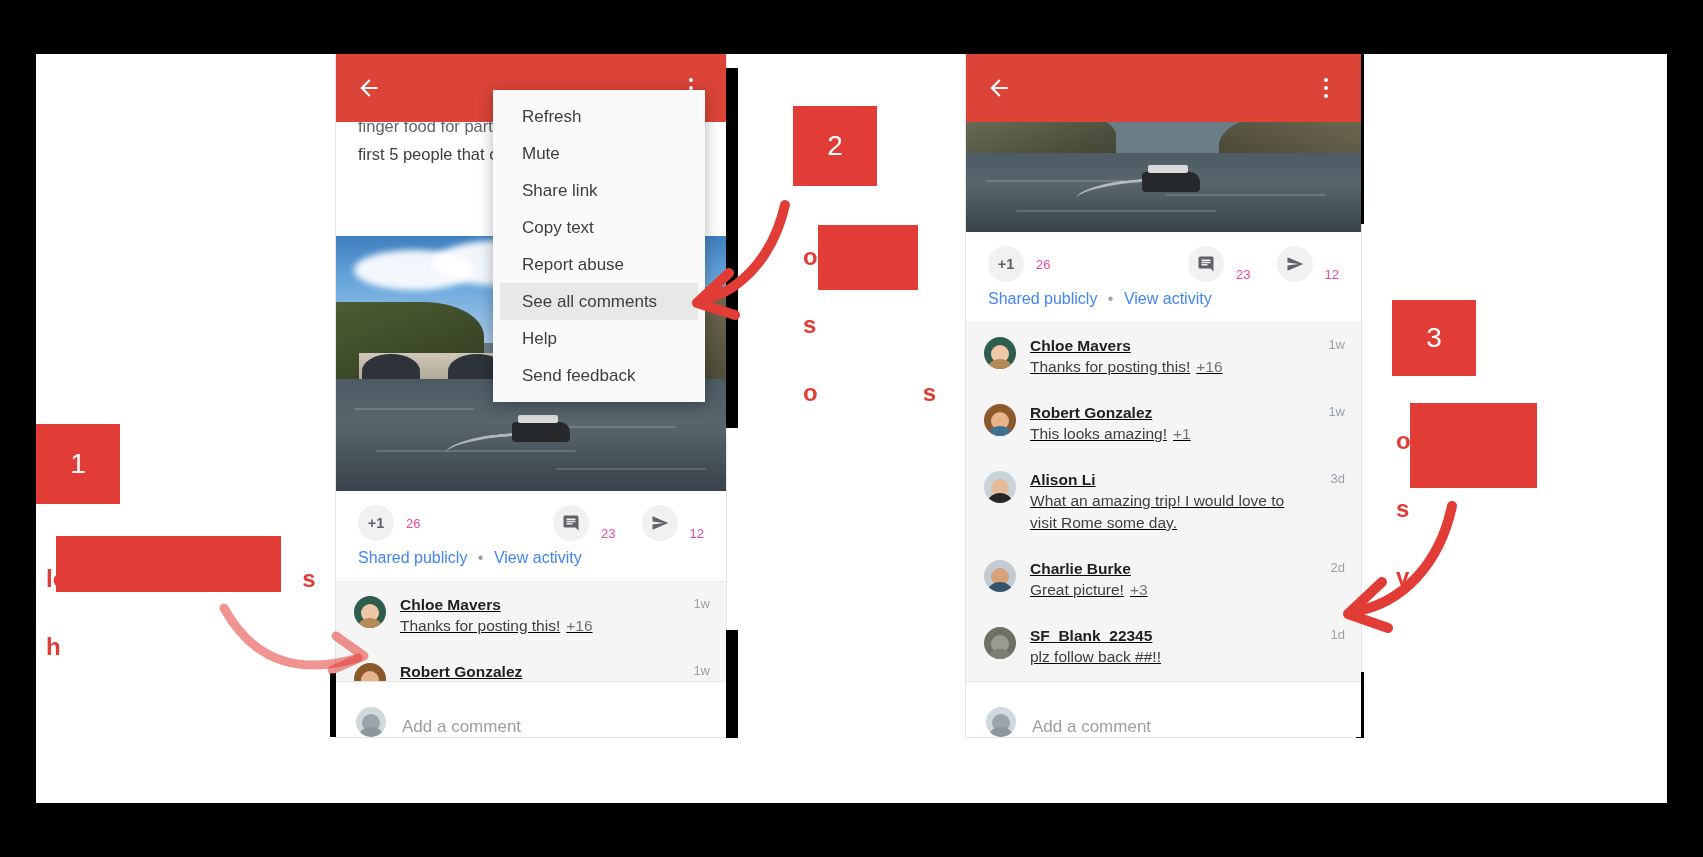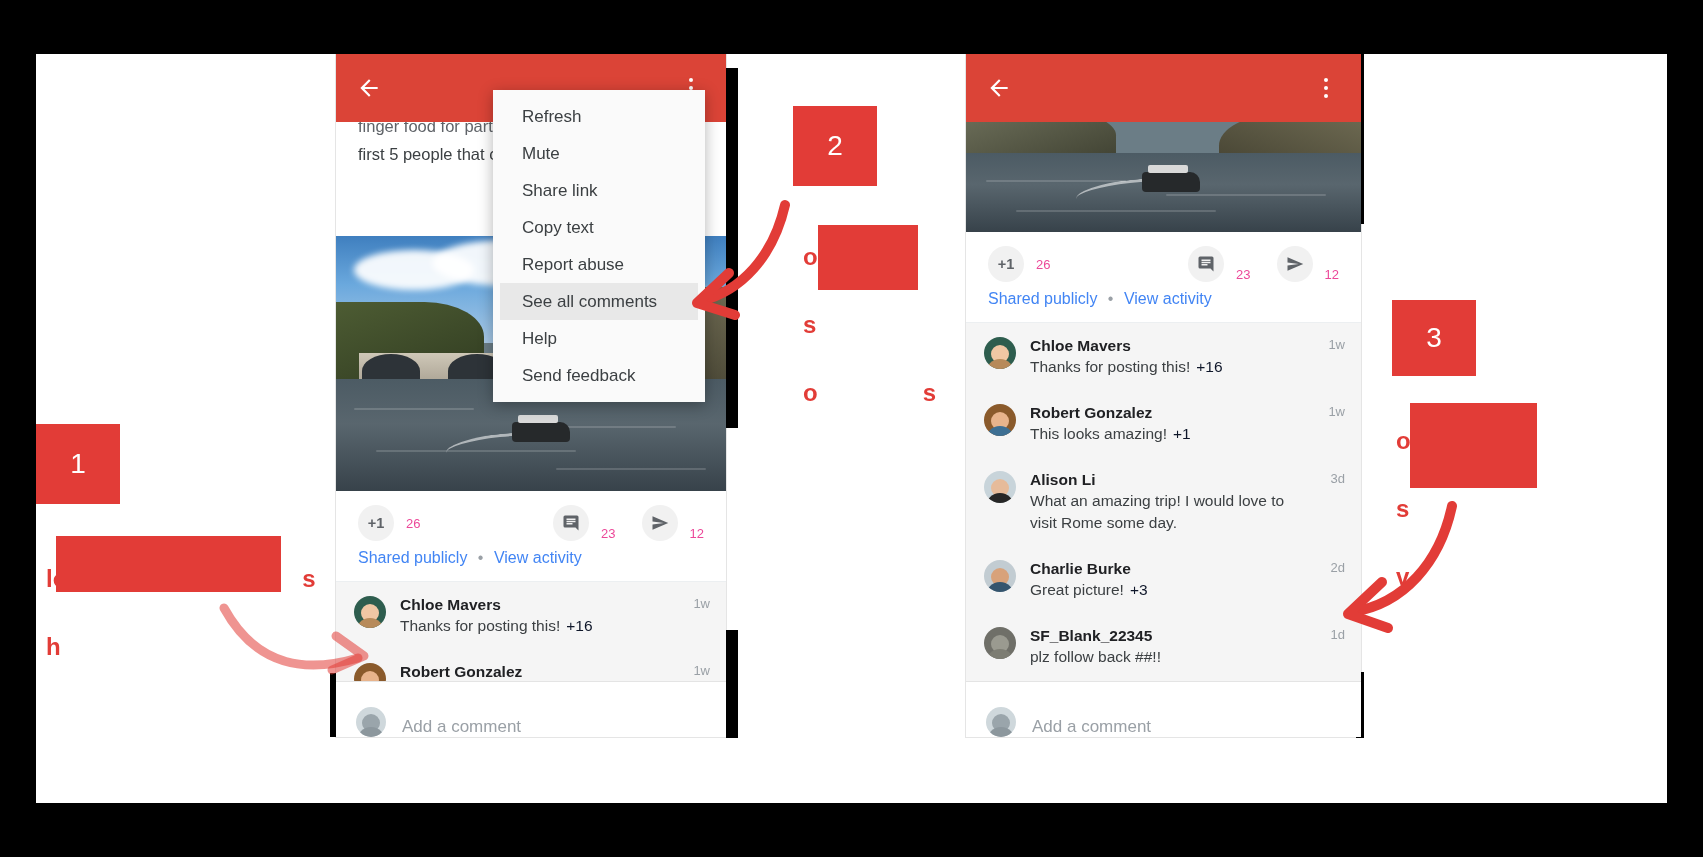--- a/index.html
+++ b/index.html
@@ -120,24 +120,24 @@
     display:flex; padding: 12px 14px 12px 18px; position: relative;
   }
   .avatar {
     width: 32px; height: 32px; border-radius: 50%; flex: 0 0 32px;
     margin-top: 2px; overflow: hidden; background:#cfd8dc; position:relative;
   }
   .av-face { position:absolute; left:50%; top:54%; transform:translate(-50%,-50%);
              width: 18px; height: 18px; border-radius:50%; }
   .av-body { position:absolute; left:50%; bottom:-8px; transform:translateX(-50%);
              width: 28px; height: 18px; border-radius: 14px 14px 0 0; }
-  .cbody { flex:1; padding-left: 14px; padding-right: 38px; min-width:0; }
+  .cbody { flex:1; padding-left: 14px; padding-right: 38px; min-width:0;text-decoration:underline; }
   .cname { font-size: 15.5px; color:#202124; font-weight:700; line-height: 21px; }
   .ctext { font-size: 15.5px; color:#3c4043; line-height: 22px; }
-  .ctext .plus { color:#0f172a; margin-left: 6px; }
+  .ctext .plus { color:#737373; margin-left: 6px; }
   .ctime {
     position:absolute; right: 16px; top: 14px;
     font-size: 13px; color:#9aa0a6;
   }
 
   
   .composer {
     position:absolute; left:0; bottom:0; width:100%; height: 56px;
     background:#fff; border-top:1px solid #e4e4e4;
     display:flex; align-items:flex-end; padding: 0 20px;

